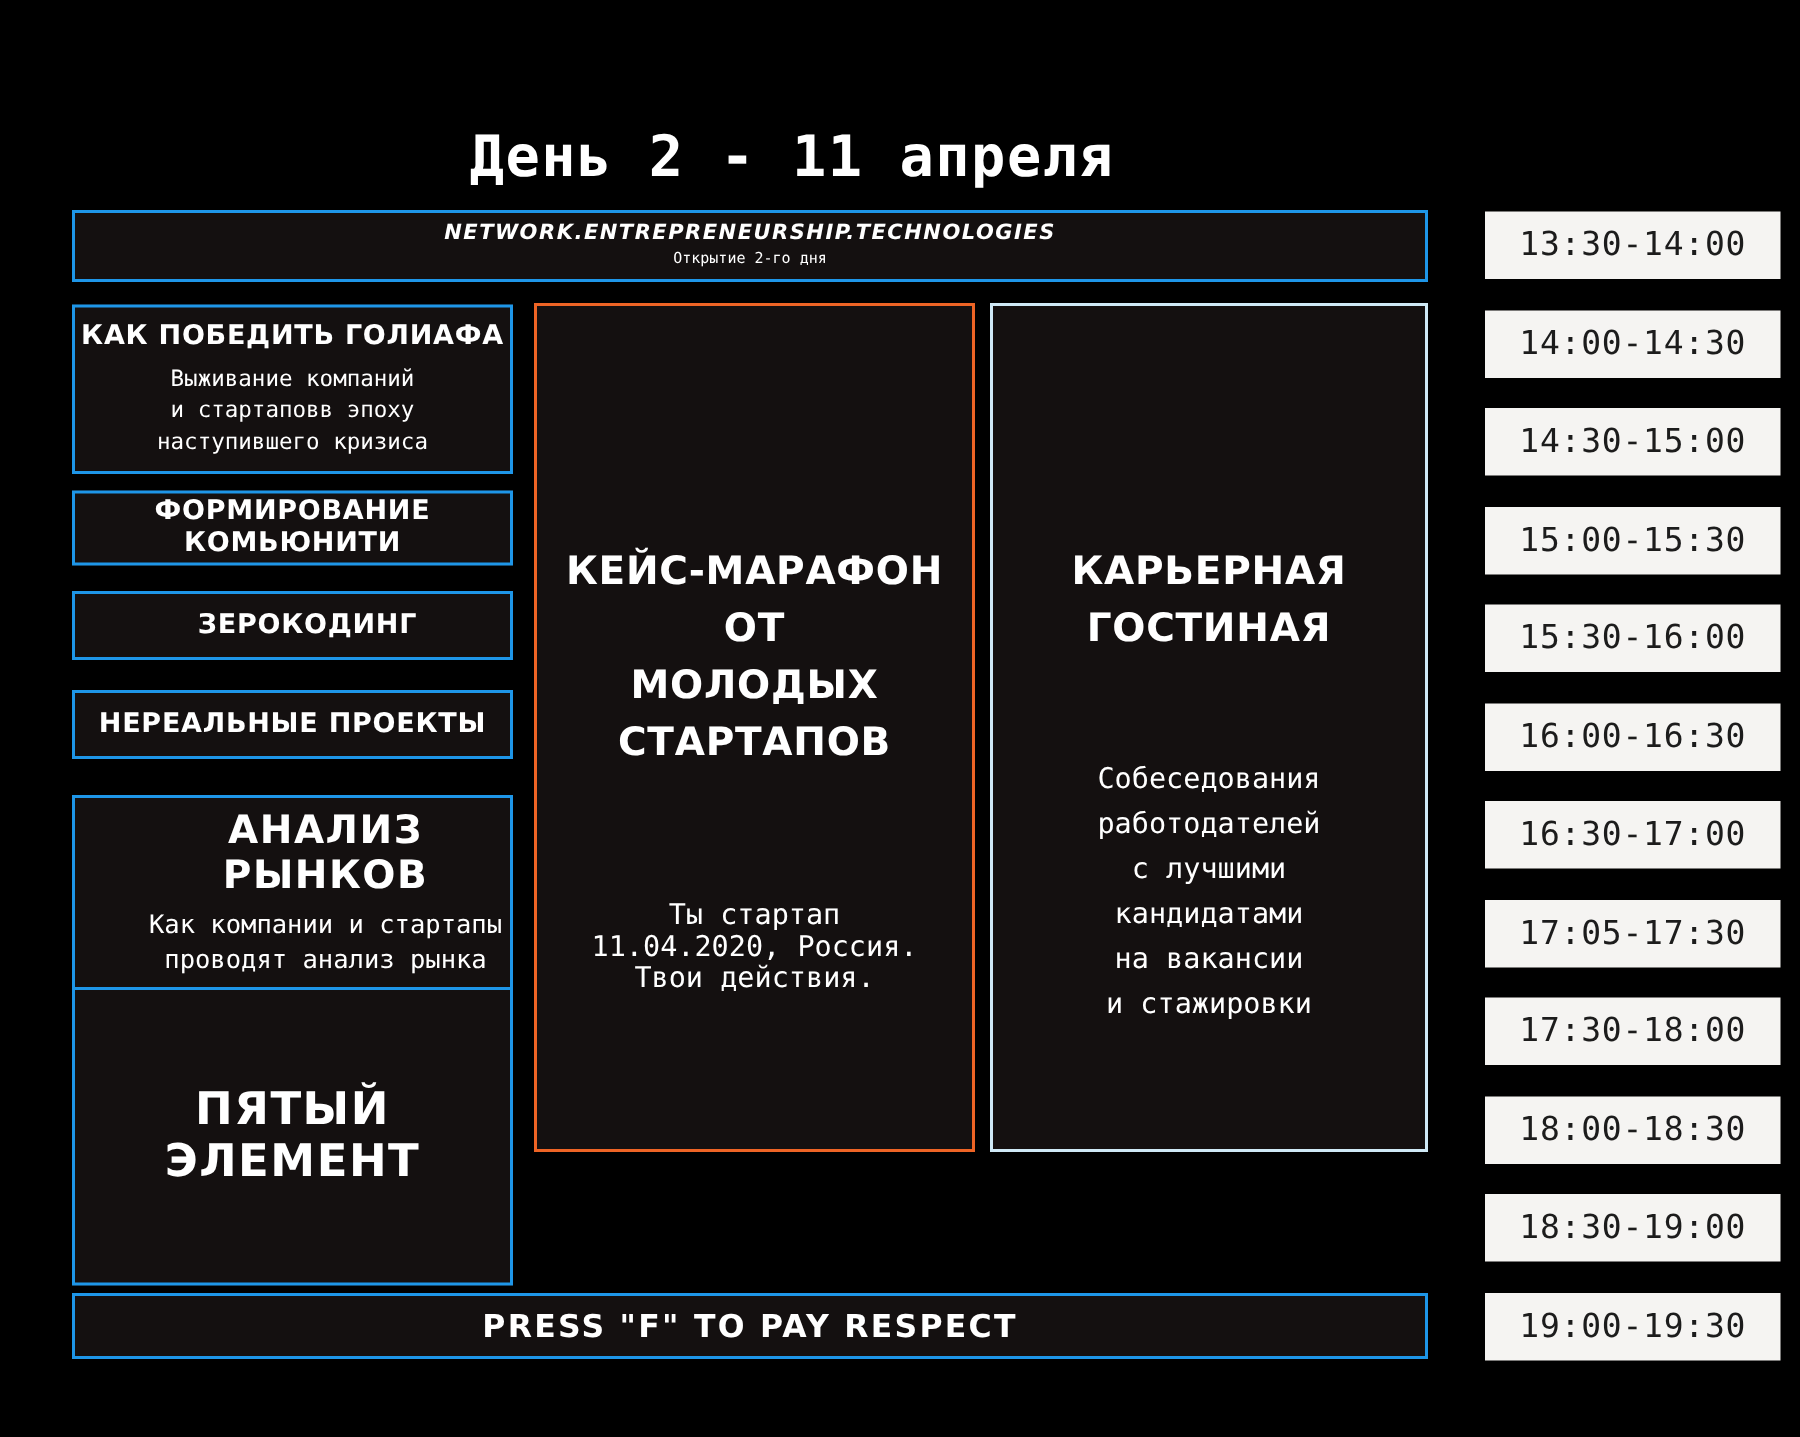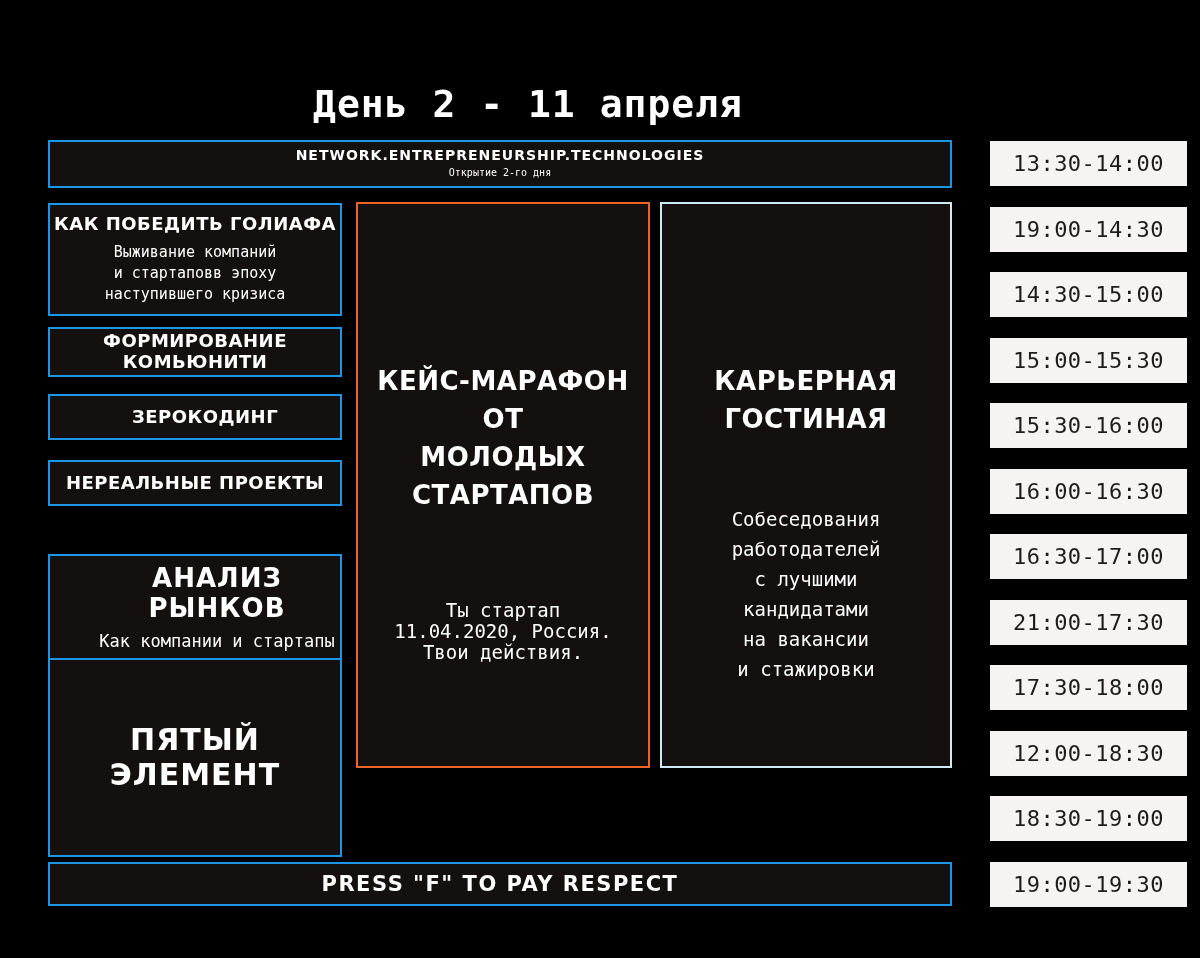--- a/index.html
+++ b/index.html
@@ -18,21 +18,21 @@
     font-size:38px;letter-spacing:1px;white-space:nowrap;
   }
   .banner{
     position:absolute;left:48px;width:904px;background:var(--card-bg);
     border:2px solid var(--blue);display:flex;flex-direction:column;
     align-items:center;justify-content:center;text-align:center;
   }
   .top-banner{top:140px;height:48px;}
   .banner-line1{
     font-family:"DejaVu Sans", sans-serif;font-weight:bold;font-size:14px;
-    letter-spacing:1px;line-height:17px;
+    letter-spacing:1px;line-height:17px;font-style:italic;
   }
   .banner-line2{font-size:10px;line-height:18px;}
   .bottom-banner{top:862px;height:44px;}
   .footer-label{
     font-family:"DejaVu Sans", sans-serif;font-weight:bold;font-size:21px;
     letter-spacing:1.5px;
   }
   .left-box{
     position:absolute;left:48px;width:294px;background:var(--card-bg);
     border:2px solid var(--blue);display:flex;flex-direction:column;
@@ -40,21 +40,21 @@
   }
   .lb-title{
     font-family:"DejaVu Sans", sans-serif;font-weight:bold;font-size:18px;
     letter-spacing:0.5px;white-space:pre-line;line-height:1.15;
   }
   .lb-sub{font-size:15px;line-height:21px;white-space:pre-line;margin-top:7px;}
   .lb-0{top:203px;height:113px;}
   .lb-1{top:327px;height:50px;}
   .lb-2{top:394px;height:46px;padding-left:20px;}
   .lb-3{top:460px;height:46px;}
-  .lb-4{top:554px;height:132px;padding-left:44px;}
+  .lb-4{top:530px;height:132px;padding-left:44px;}
   .lb-4 .lb-title{font-size:26px;letter-spacing:1px;}
   .lb-4 .lb-sub{font-size:17px;line-height:23px;margin-top:6px;}
   .lb-5{top:658px;height:199px;}
   .lb-5 .lb-title{font-size:30px;letter-spacing:1px;}
   .lb-5 .lb-sub{font-size:19px;line-height:26px;margin-top:38px;}
   .card{
     position:absolute;top:202px;height:566px;background:var(--card-bg);
     display:flex;flex-direction:column;align-items:center;text-align:center;
   }
   .center-card{left:356px;width:294px;border:2px solid var(--orange);}
@@ -142,21 +142,21 @@
   <div class="banner bottom-banner">
     <span class="footer-label">PRESS "F" TO PAY RESPECT</span>
   </div>
 
   <div class="time-col" id="time-col">
   <div class="time-slot">
     <span class="time-label">13:30-14:00</span>
   </div>
 
   <div class="time-slot">
-    <span class="time-label">19:00-14:30</span>
+    <span class="time-label">14:00-14:30</span>
   </div>
 
   <div class="time-slot">
     <span class="time-label">14:30-15:00</span>
   </div>
 
   <div class="time-slot">
     <span class="time-label">15:00-15:30</span>
   </div>
 
@@ -166,29 +166,29 @@
 
   <div class="time-slot">
     <span class="time-label">16:00-16:30</span>
   </div>
 
   <div class="time-slot">
     <span class="time-label">16:30-17:00</span>
   </div>
 
   <div class="time-slot">
-    <span class="time-label">21:00-17:30</span>
+    <span class="time-label">17:05-17:30</span>
   </div>
 
   <div class="time-slot">
     <span class="time-label">17:30-18:00</span>
   </div>
 
   <div class="time-slot">
-    <span class="time-label">12:00-18:30</span>
+    <span class="time-label">18:00-18:30</span>
   </div>
 
   <div class="time-slot">
     <span class="time-label">18:30-19:00</span>
   </div>
 
   <div class="time-slot">
     <span class="time-label">19:00-19:30</span>
   </div>
 </div>

